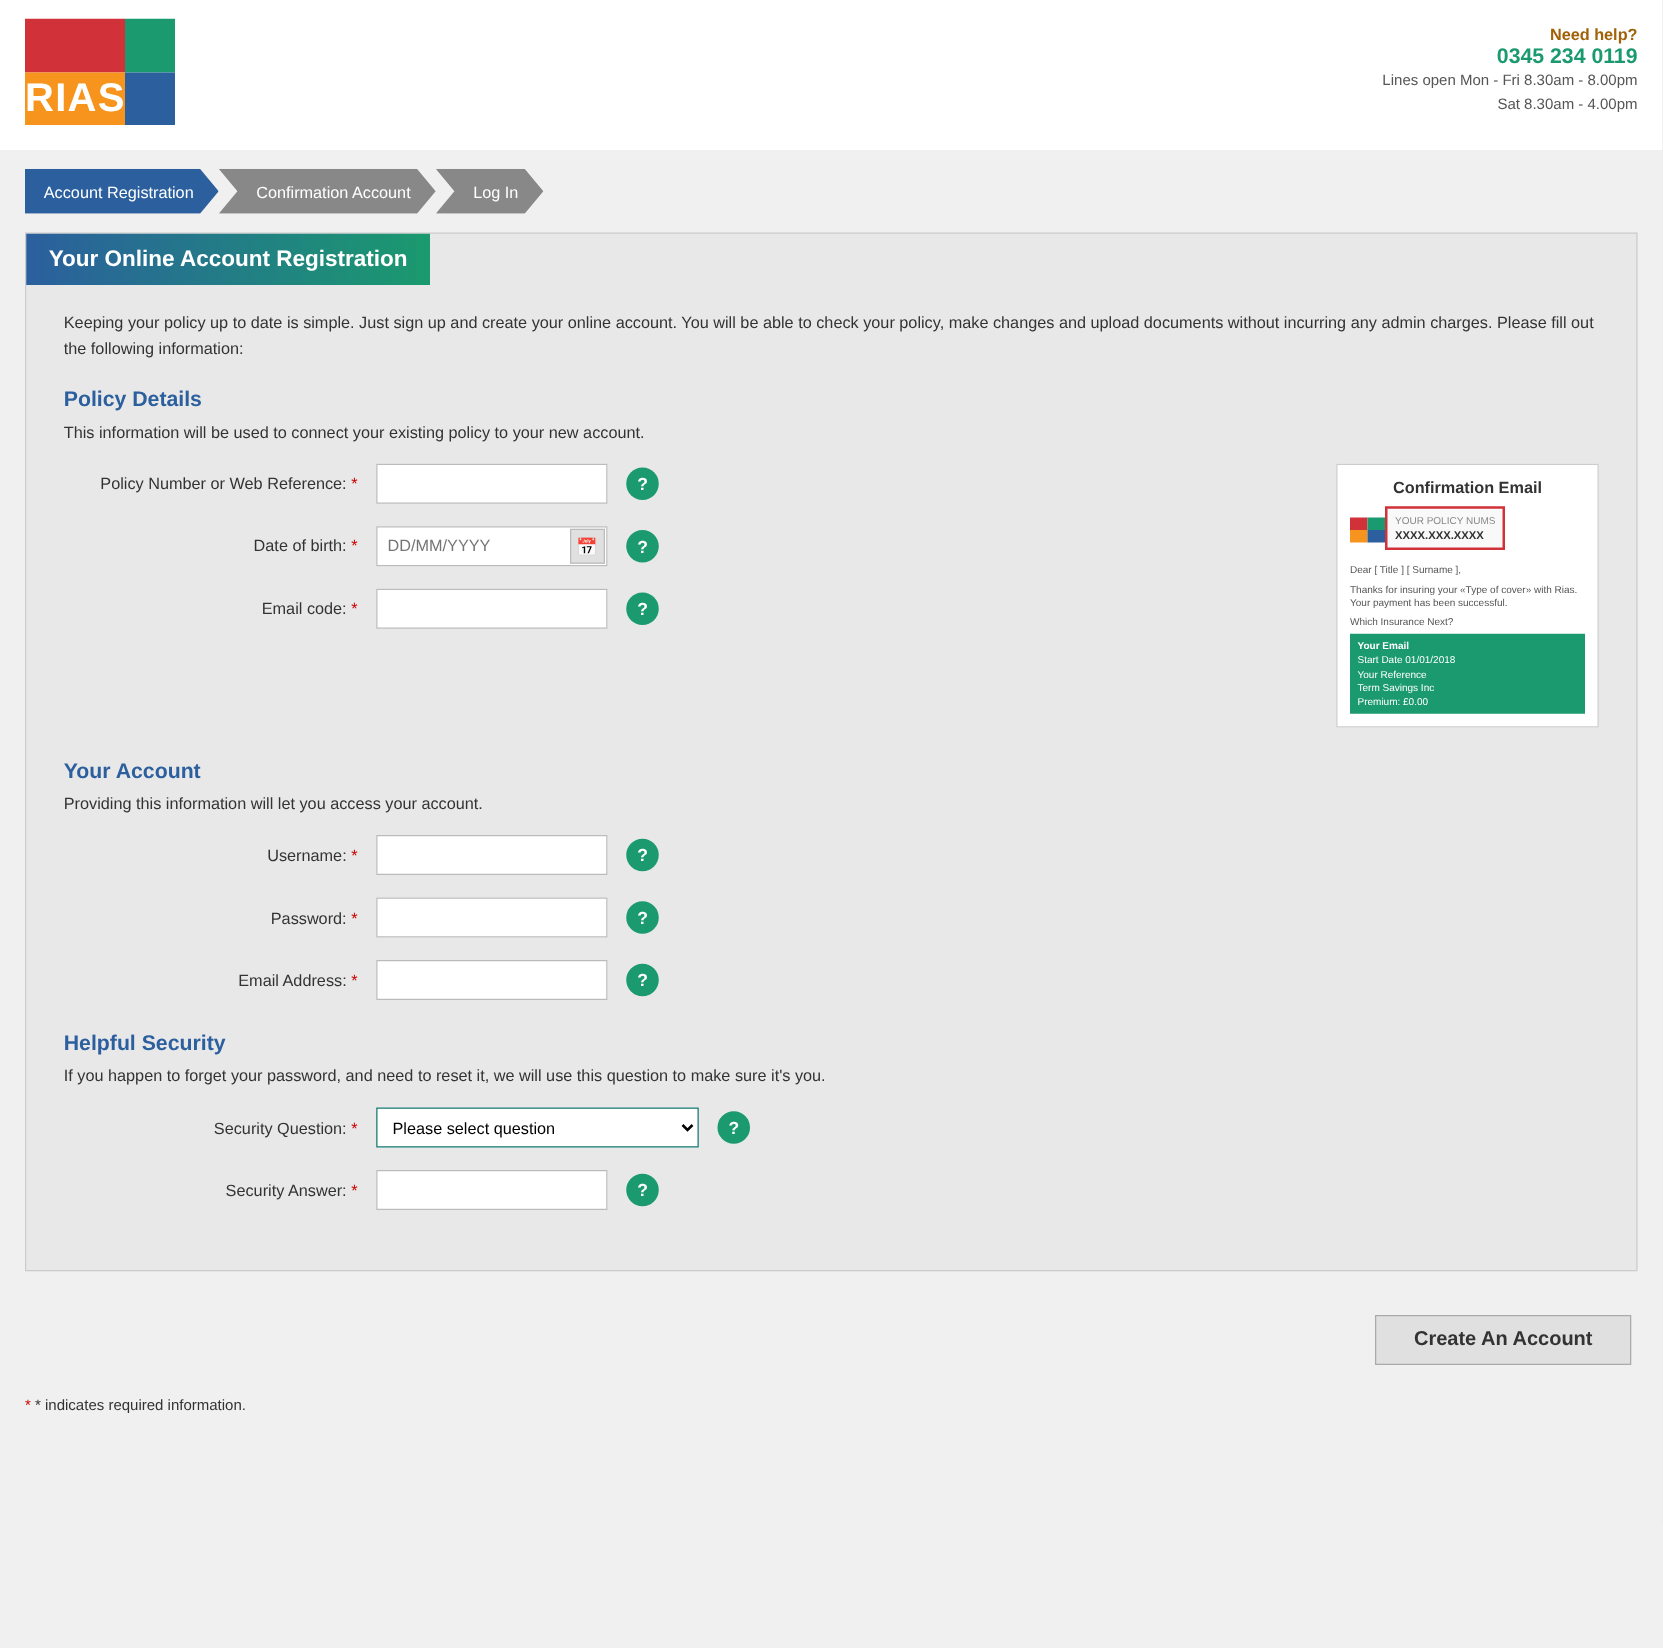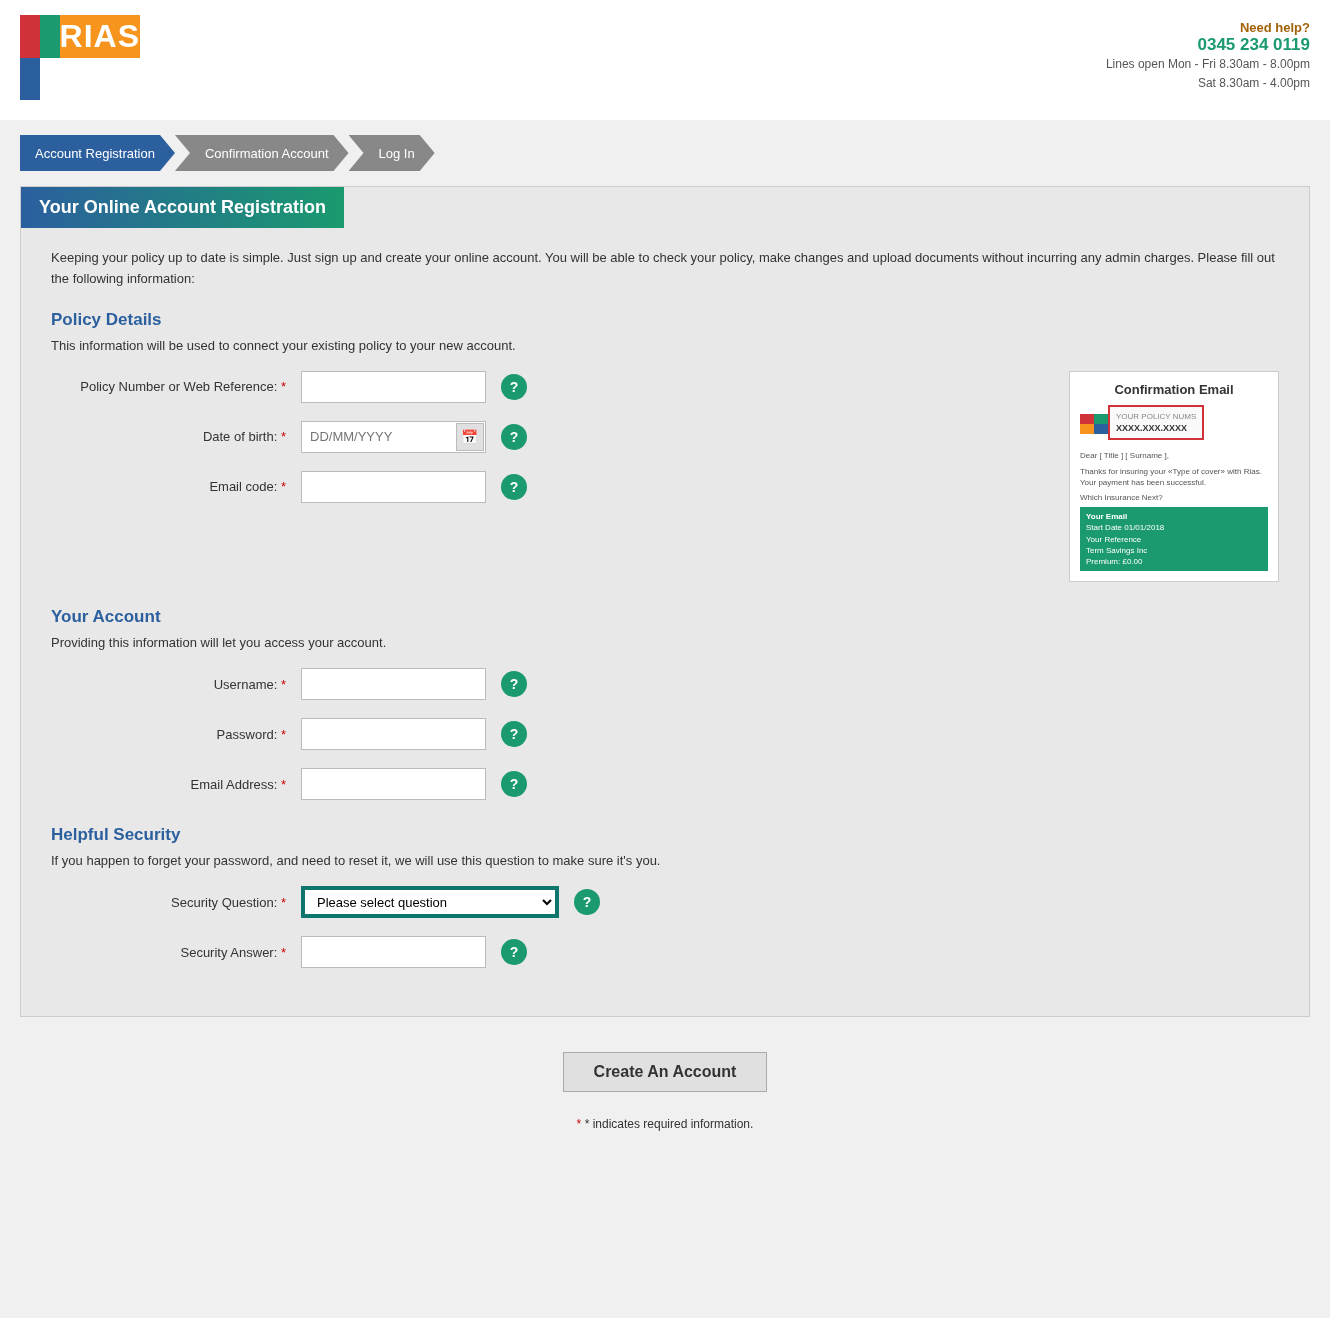--- a/index.html
+++ b/index.html
@@ -23,21 +23,21 @@
       align-items: flex-start;
       padding: 15px 20px;
       background: #fff;
     }
     .logo-container {
       width: 130px;
       height: 90px;
     }
     .logo-grid {
       display: grid;
-      grid-template-columns: 1fr 1fr 1fr;
+      grid-template-columns: 1fr 1fr;
       grid-template-rows: 1fr 1fr;
       width: 120px;
       height: 85px;
     }
     .logo-cell {
       display: flex;
       align-items: center;
       justify-content: center;
     }
     .logo-cell.tl { background: #d13239; }
@@ -269,46 +269,45 @@
     .your-account-section {
       margin-top: 25px;
     }
     
     .security-section {
       margin-top: 25px;
     }
     .security-select {
       width: 258px;
       height: 32px;
-      border: 4px solid #0f766e;
+      border: 1px solid #0f766e;
       padding: 4px 8px;
       font-size: 13px;
       background: white;
       cursor: pointer;
     }
     
     .bottom-bar {
       display: flex;
-      justify-content: center;
+      justify-content: flex-end;
       padding: 20px 25px;
     }
     .create-account-btn {
       background: #e0e0e0;
       border: 1px solid #aaa;
       padding: 10px 30px;
       font-size: 16px;
       font-weight: bold;
       color: #333;
       cursor: pointer;
     }
     .required-note {
       font-size: 12px;
       color: #cc0000;
       padding: 5px 20px 15px;
-      text-align: center;
     }
     .required-note span {
       color: #333;
     }
   </style>
 </head>
 <body>
 
 <div class="page-wrapper">
 

